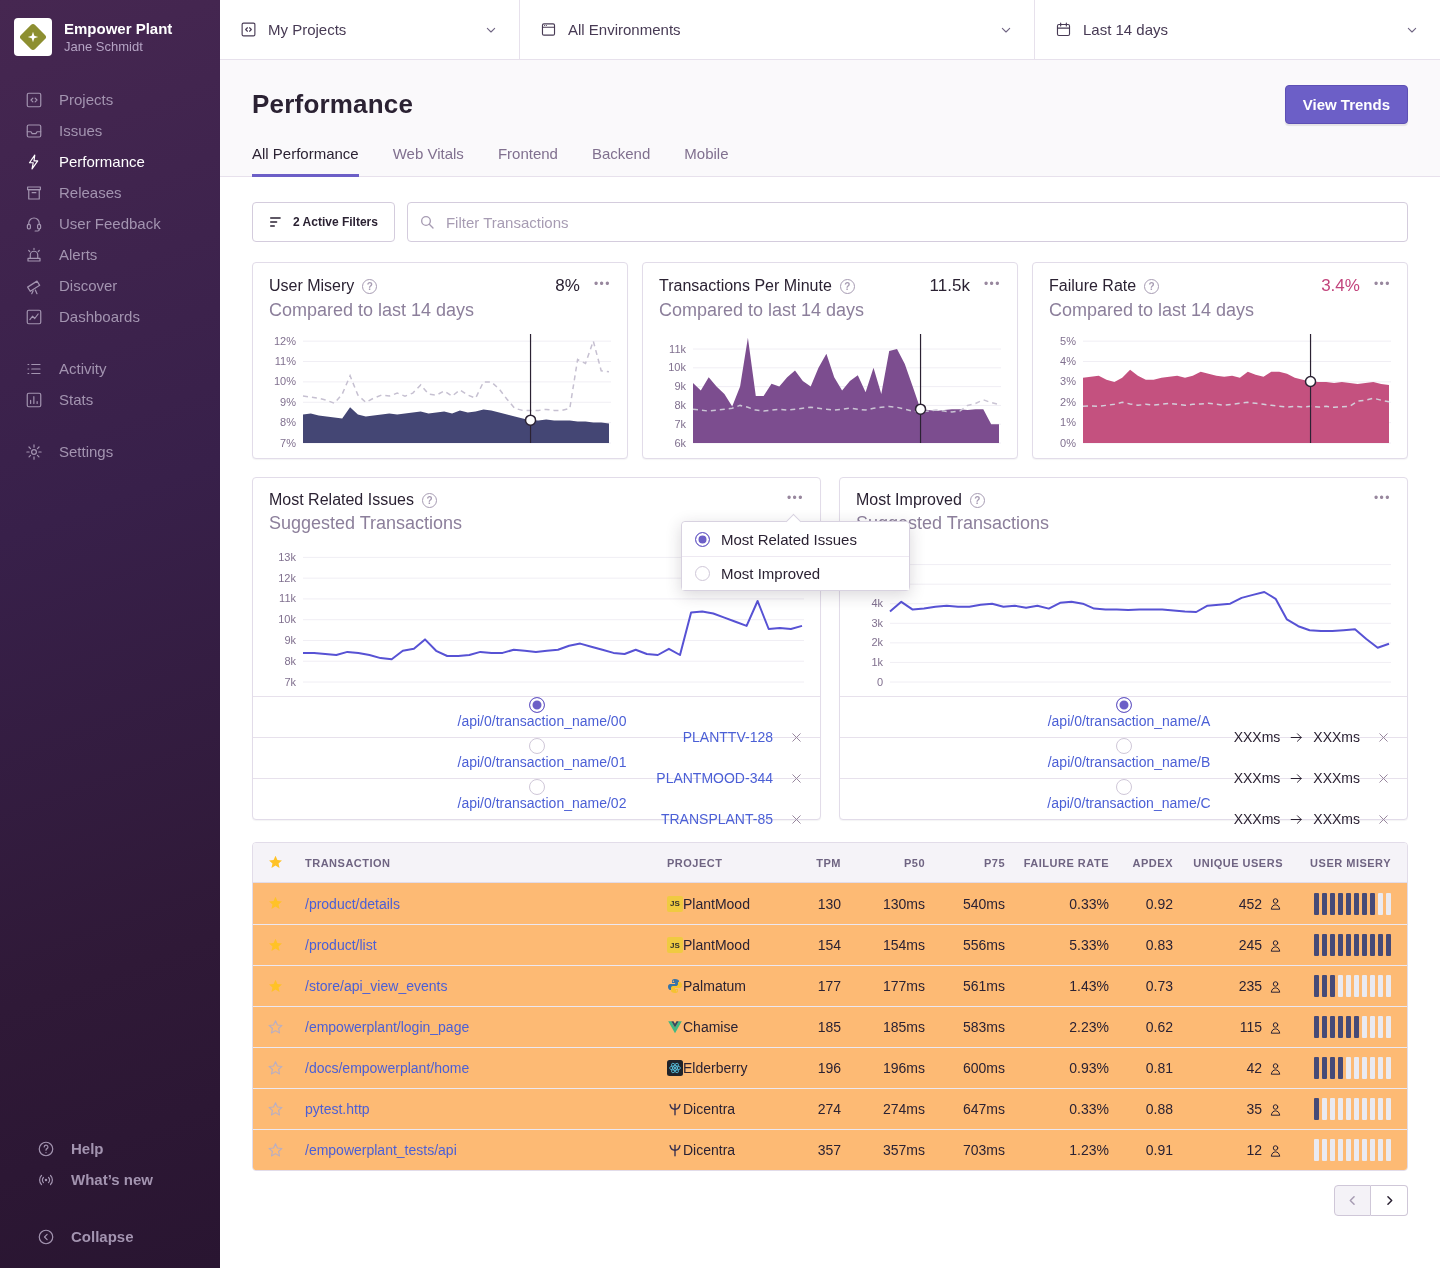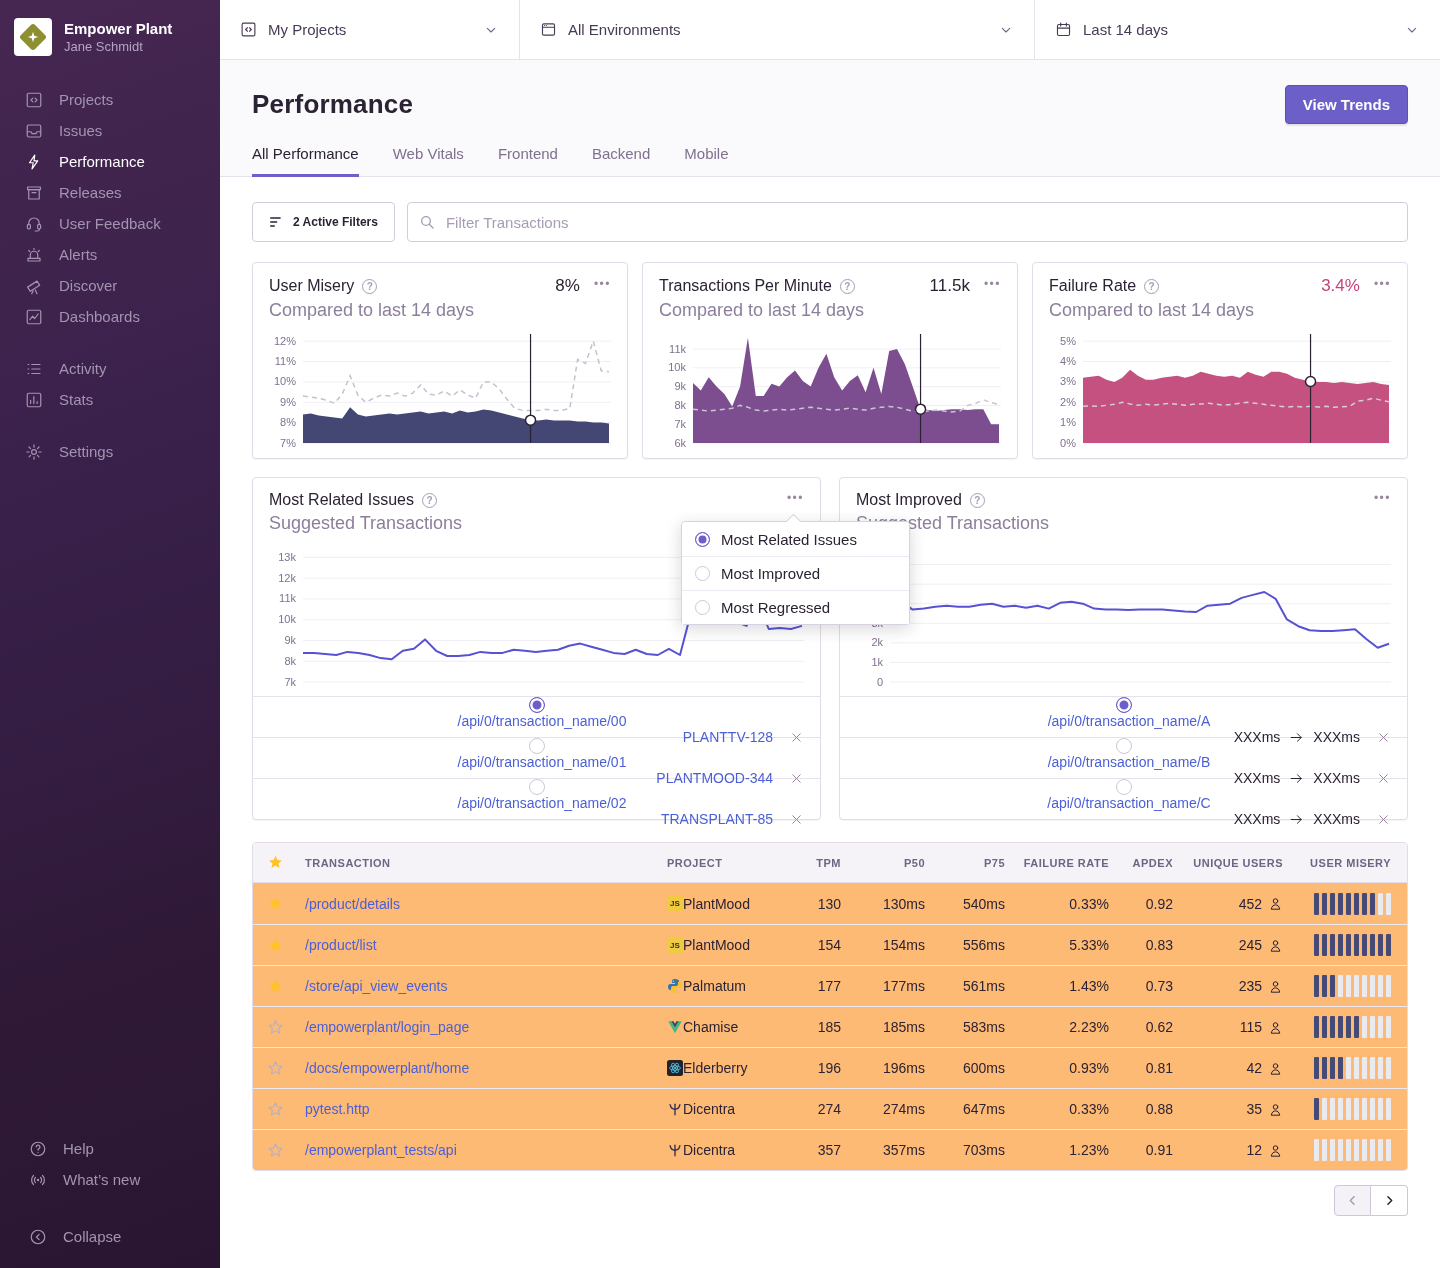--- a/index.html
+++ b/index.html
@@ -17,21 +17,21 @@
   .org-name { color:#fff; font-weight:700; font-size:15px; }
   .org-user { color:#b5a4c4; font-size:13px; margin-top:2px; }
   .nav { margin-top:28px; }
   .nav-section { margin-bottom:21px; }
   .nav-item { display:flex; align-items:center; gap:16px; padding:6.5px 10px 6.5px 25px;
     font-size:15px; color:#a394b0; cursor:pointer; }
   .nav-item.active { color:#fff; }
   .icon { display:inline-flex; flex:none; }
   .nav-item .icon, .sb-foot .icon { width:18px; height:18px; }
   .icon svg { width:100%; height:100%; display:block; }
-  .sb-foot { position:absolute; left:4px; right:0; bottom:16px; }
+  .sb-foot { position:absolute; left:12px; right:0; bottom:16px;font-weight:bold; }
   .sb-foot .gap { height:26px; }
 
   
   .main { position:absolute; left:220px; top:0; right:0; bottom:0; background:#fff; }
   .topbar { height:60px; display:flex; background:#fff; border-bottom:1px solid #e7e1ec; }
   .tb-item { display:flex; align-items:center; gap:11px; padding:0 20px; border-right:1px solid #e7e1ec;
     font-size:15px; color:#473a54; cursor:pointer; }
   .tb-item .icon { width:17px; height:17px; color:#473a54; }
   .tb-item .chev { margin-left:auto; width:16px; height:16px; color:#6f6482; }
   .tb-1 { width:300px; } .tb-2 { width:515px; } .tb-3 { flex:1; border-right:none; }
@@ -951,17 +951,13 @@
 
 <div class="ctx-menu" id="ctx-menu">
     <div class="ctx-item">
      <span class="radio sel"></span>
      <span>Most Related Issues</span>
    </div>
     <div class="ctx-item">
      <span class="radio"></span>
      <span>Most Improved</span>
    </div>
-    <div class="ctx-item">
-     <span class="radio"></span>
-     <span>Most Regressed</span>
-   </div>
   </div>
 
 </body></html>

